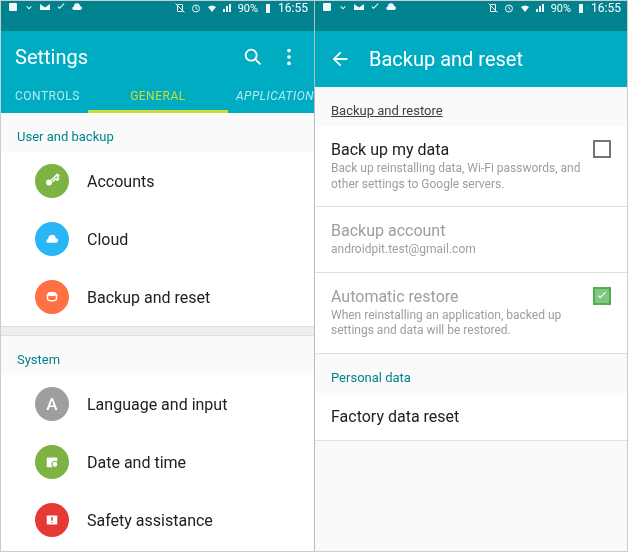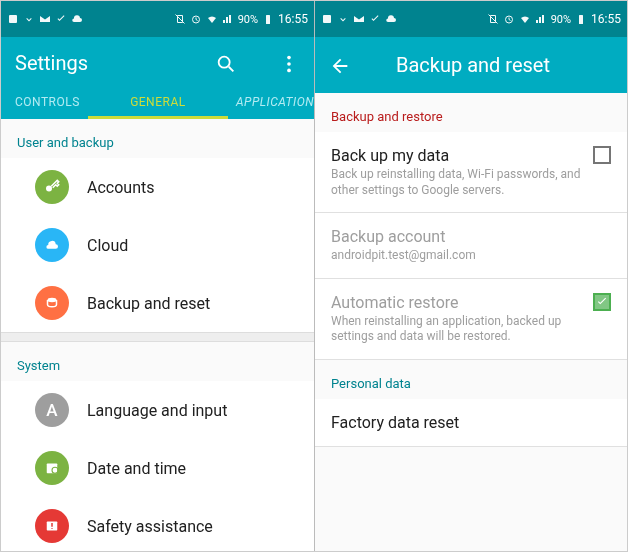--- a/index.html
+++ b/index.html
@@ -15,40 +15,40 @@
     .screen {
       width: 50%;
       height: 100%;
       background: #f5f5f5;
       display: flex;
       flex-direction: column;
       overflow: hidden;
     }
     .screen + .screen { border-left: 1px solid #bbb; }
     .status-bar {
-      height: 36px;
+      height: 30px;
       background: #00838f;
       color: #fff;
       display: flex;
-      align-items: center;
+      align-items: flex-start;
       font-size: 11px;
       padding: 0 6px;
     }
     .status-left { display: flex; gap: 4px; align-items: center; }
     .status-right { display: flex; gap: 4px; align-items: center; margin-left: auto; }
     .status-icon { width: 12px; height: 12px; fill: #fff; opacity: 0.95; }
     .status-time { font-size: 12px; margin-left: 0; }
     .status-batt { font-size: 11px; }
 
     .app-bar {
       background: #00acc1;
       color: #fff;
       padding: 14px 14px 10px;
     }
-    .app-bar-row { display: flex; align-items: flex-end; gap: 27px; }
+    .app-bar-row { display: flex; align-items: center; }
     .app-title { font-size: 20px; font-weight: 400; flex: 1; }
     .app-icon { width: 22px; height: 22px; fill: #fff; margin-left: 14px; }
     .back-icon { width: 22px; height: 22px; fill: #fff; margin-right: 18px; }
 
     .tabs {
       background: #00acc1;
       display: flex;
       font-size: 12px;
       letter-spacing: 0.5px;
       color: #b2ebf2;
@@ -296,21 +296,21 @@
   <div class="app-bar" style="padding:16px 14px;">
     <div class="app-bar-row">
       <svg class="back-icon" viewBox="0 0 24 24">
           <path d="M20 11H7.8l5.6-5.6L12 4l-8 8 8 8 1.4-1.4L7.8 13H20z"></path>
         </svg>
       <div class="app-title">Backup and reset</div>
     </div>
   </div>
 
   <div class="content">
-    <div class="section-header" style="color:#b91c1c;">Backup and restore</div>
+    <div class="section-header" style="color:#404040;text-decoration:underline;">Backup and restore</div>
 
     <div class="setting-item">
       <div class="setting-text">
         <div class="setting-title">Back up my data</div>
         <div class="setting-desc">Back up reinstalling data, Wi-Fi passwords, and other settings to Google servers.</div>
       </div>
       <div class="checkbox"></div>
     </div>
     <div class="thin-div"></div>
 

